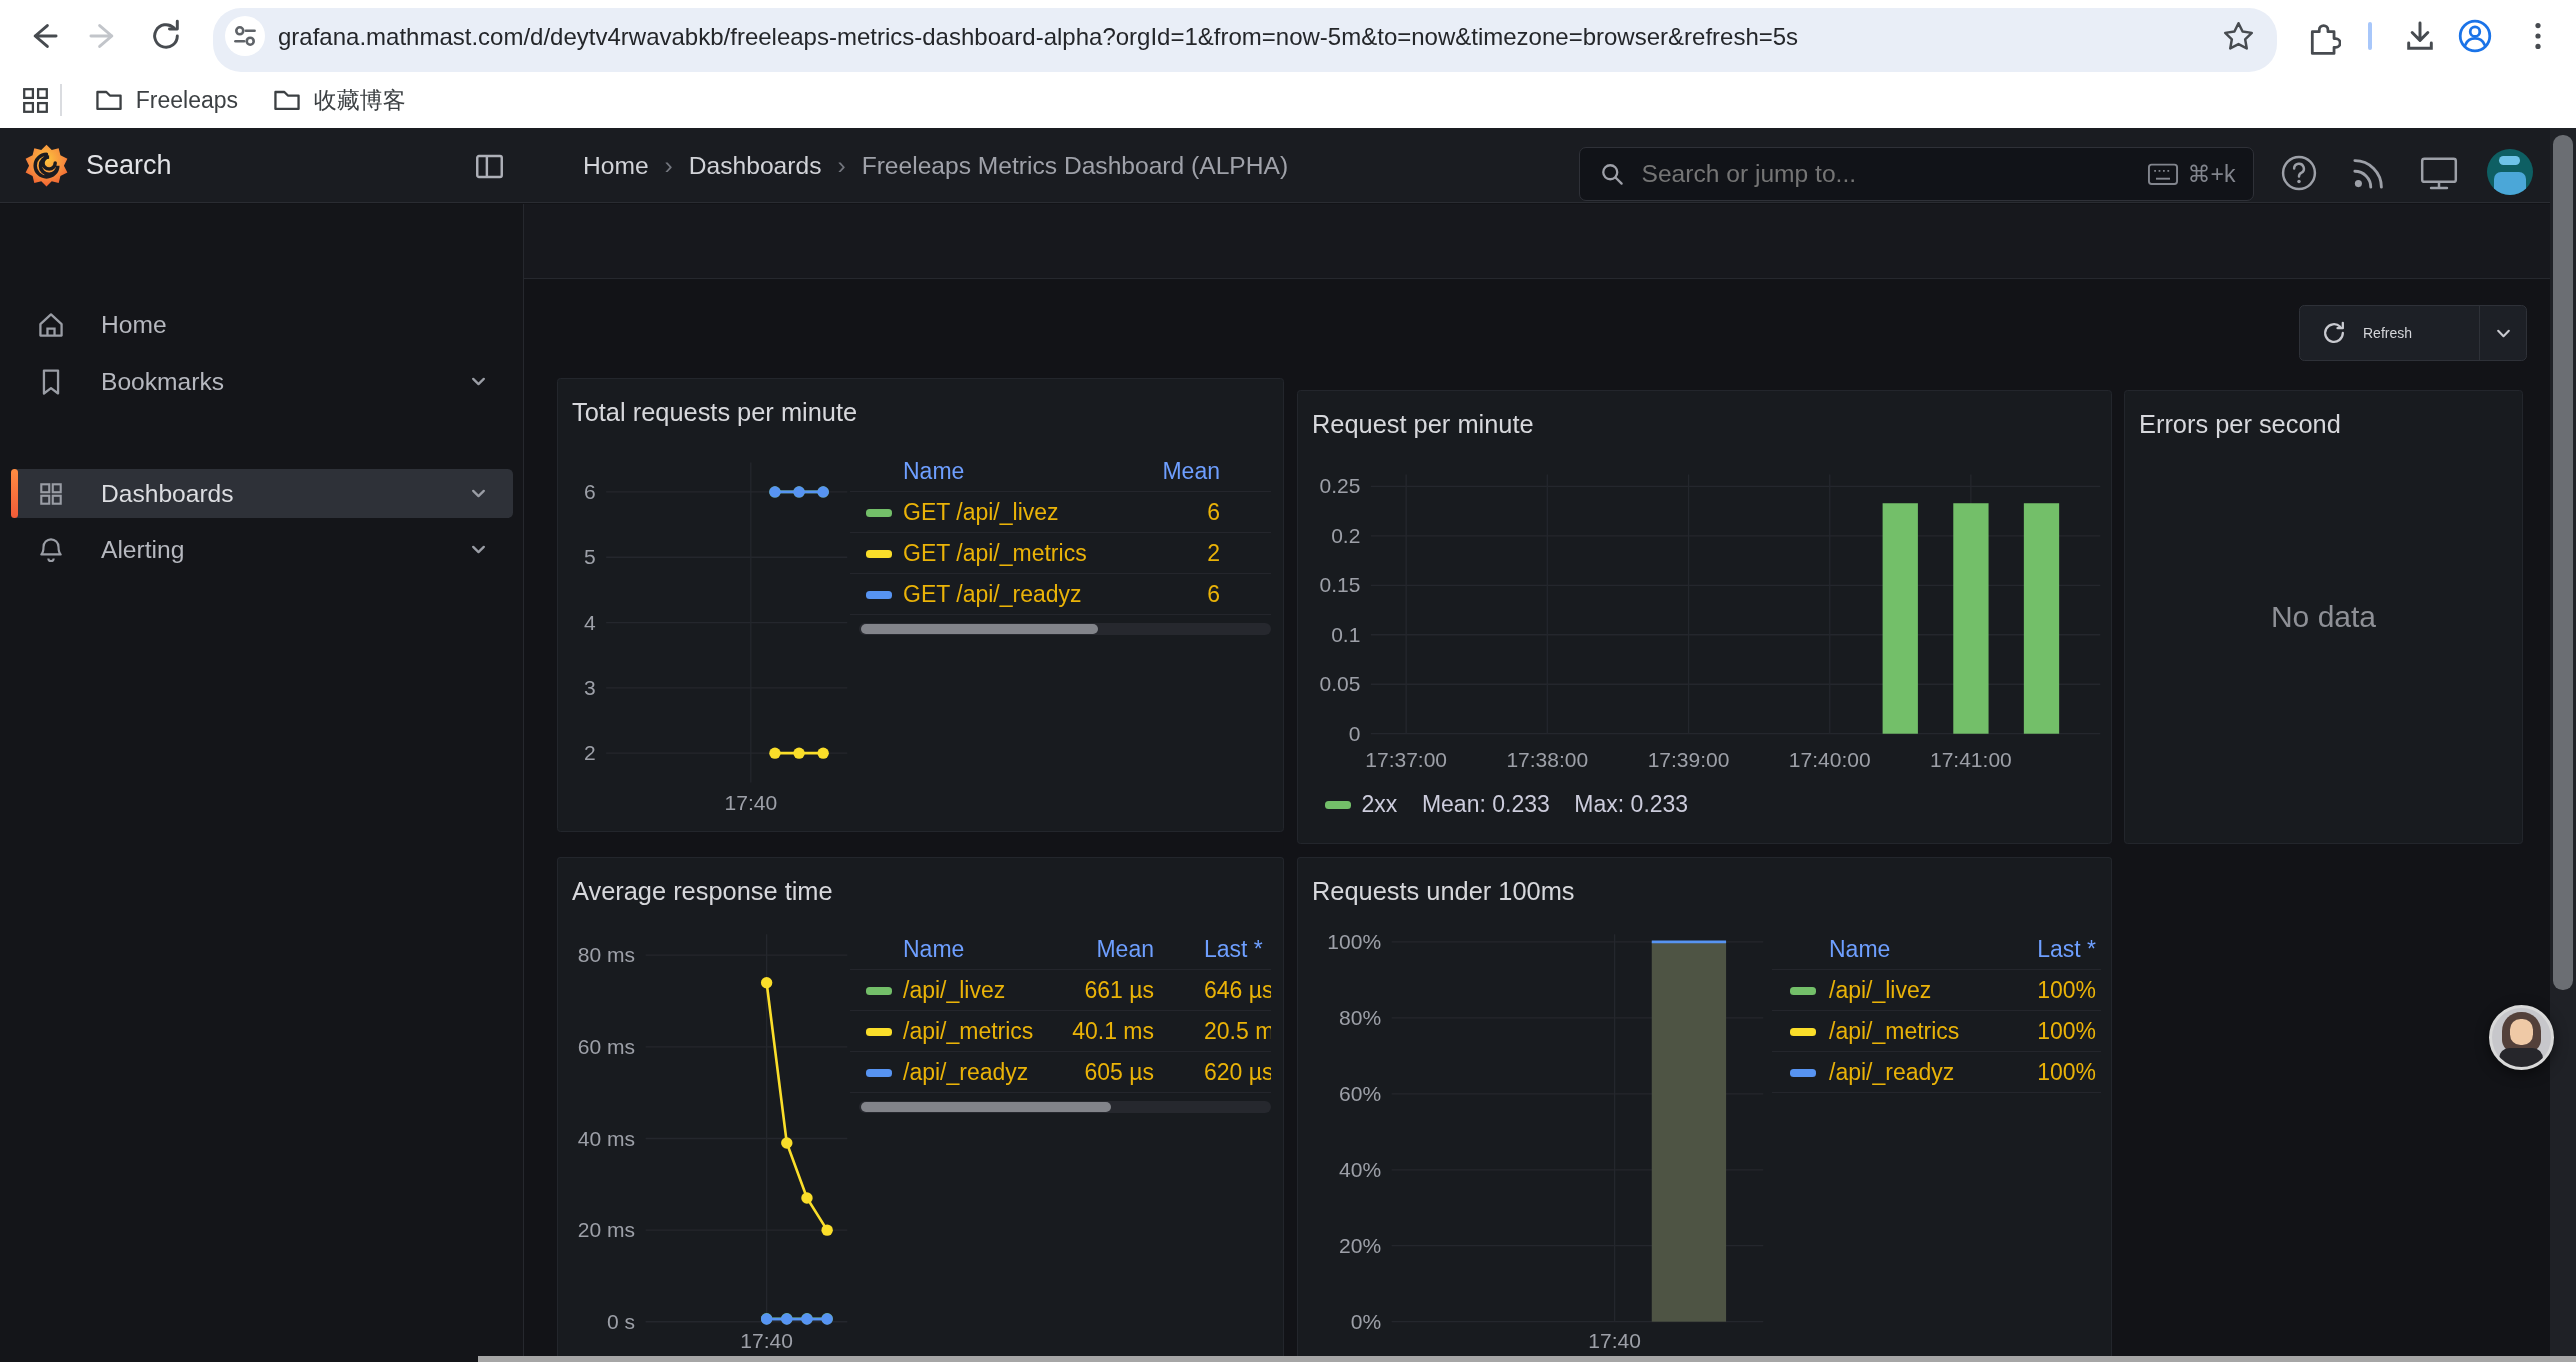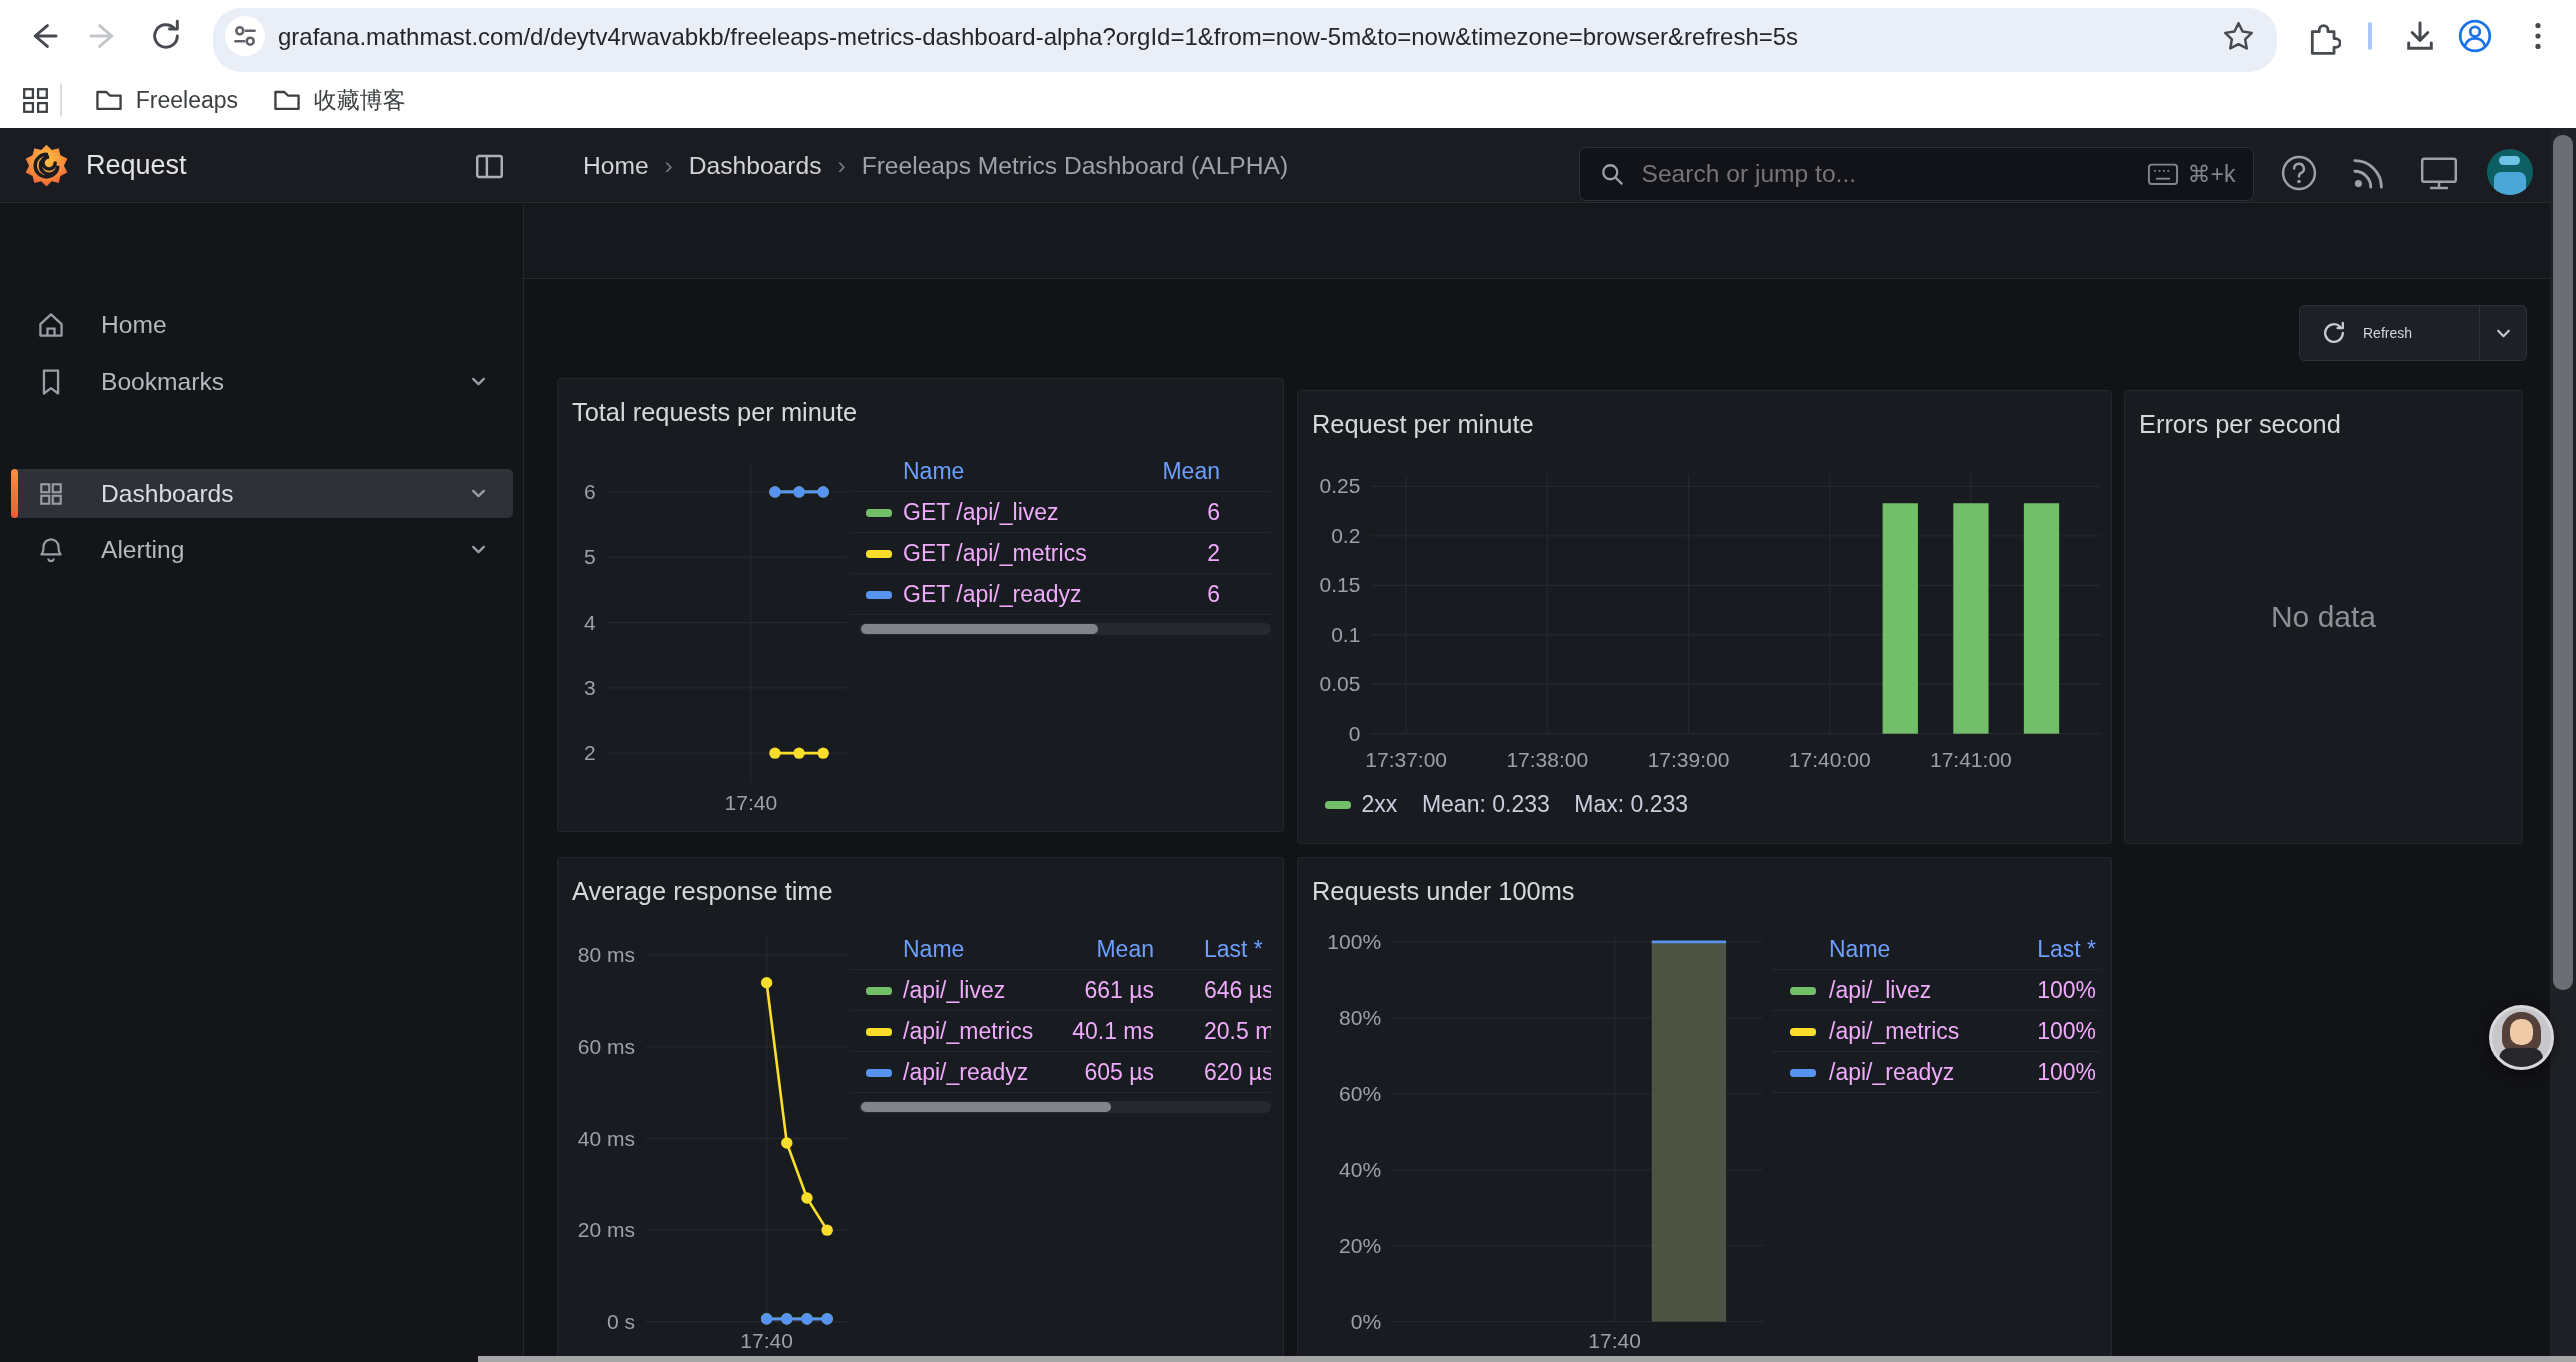--- a/index.html
+++ b/index.html
@@ -53,21 +53,21 @@
   
   .panel{background:#181b1f;border:0.9px solid #23262c;border-radius:3.5px;}
   .panel-title{left:14px;top:19px;font-size:25.4px;font-weight:500;color:#d7d8dc;cursor:pointer;}
   .chartbox{overflow:visible;}
   svg text.tick{font-size:24px;fill:#9da0a8;}
   .nodata{width:100%;height:100%;display:flex;align-items:center;justify-content:center;font-size:30px;color:#8e9096;}
   
   .legend{overflow:hidden;}
   .lg-row{position:relative;height:41px;border-bottom:0.9px solid #24262c;}
   .lg-row.hdr{height:40px;}
-  .lg-cell{position:absolute;top:0;height:100%;display:flex;align-items:center;font-size:23px;color:#f0abfc;white-space:nowrap;}
+  .lg-cell{position:absolute;top:0;height:100%;display:flex;align-items:center;font-size:23px;color:#eab308;white-space:nowrap;}
   .lg-cell.right{justify-content:flex-end;}
   .lg-hdr-txt{color:#6e9fff;font-weight:500;cursor:pointer;}
   .swatch{position:absolute;top:16.7px;width:26px;height:8px;border-radius:3.5px;}
   .lg-scroll{position:absolute;height:12.3px;border-radius:6.1px;background:#26282e;}
   .lg-thumb{position:absolute;top:0.9px;height:10.5px;border-radius:5.3px;background:#82848a;}
   .legend-inline{display:flex;align-items:center;font-size:23px;color:#ccccdc;gap:0;}
   .legend-inline .swatch-inline{width:26px;height:8px;border-radius:3.5px;margin-right:10.5px;}
   .legend-inline span{margin-right:24.6px;cursor:pointer;}
   
   #page-scrollbar{left:2550px;top:128px;width:26px;height:1235px;background:#1f2126;}
@@ -158,21 +158,21 @@
       <defs>
           <radialGradient id="glogo" cx="50%" cy="35%" r="75%">
             <stop offset="0%" stop-color="#fcc43c"></stop>
             <stop offset="55%" stop-color="#f68c3e"></stop>
             <stop offset="100%" stop-color="#ef4f2b"></stop>
           </radialGradient>
         </defs>
       <path d="M27 3 l6 6 8-2 2 8 8 4 -4 8 4 8 -8 4 -2 8 -8 -2 -6 6 -6 -6 -8 2 -2 -8 -8 -4 4 -8 -4 -8 8 -4 2 -8 8 2 z" fill="url(#glogo)"></path>
       <path d="M27 14 a13 13 0 1 0 13 13 a10 10 0 1 1 -10 -10 a7 7 0 1 0 7 7" fill="none" stroke="#1a1c21" stroke-width="4" stroke-linecap="round"></path>
     </svg>
-    <div class="abs" id="brand-label">Request</div>
+    <div class="abs" id="brand-label">Search</div>
     <svg class="abs" id="collapse-btn" viewBox="0 0 40 40">
         <rect x="6" y="8" width="28" height="24" rx="2" stroke="currentColor" stroke-width="2.8" fill="none"></rect>
         <line x1="17" y1="8" x2="17" y2="32" stroke="currentColor" stroke-width="2.8"></line>
       </svg>
 
     <div class="abs" id="breadcrumb">
       <span class="crumb">Home</span>
       <span class="crumb-sep">›</span>
       <span class="crumb">Dashboards</span>
       <span class="crumb-sep">›</span>

